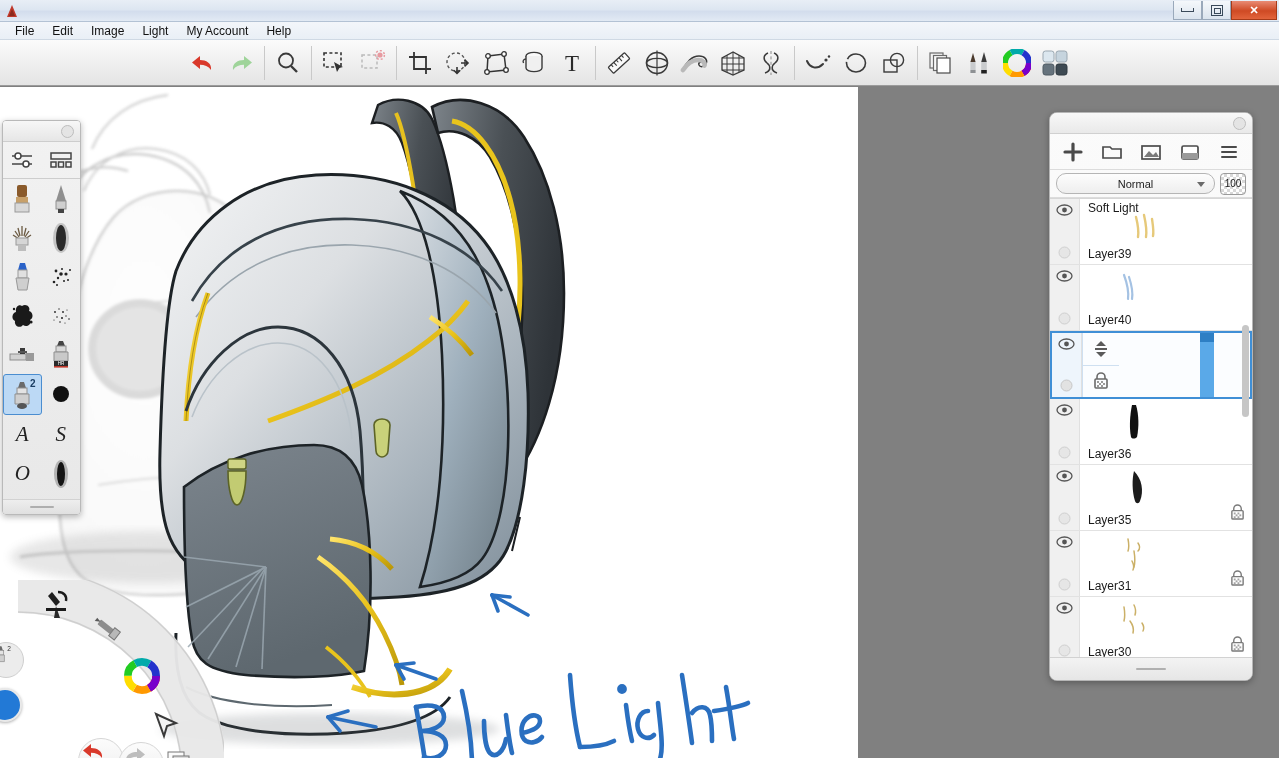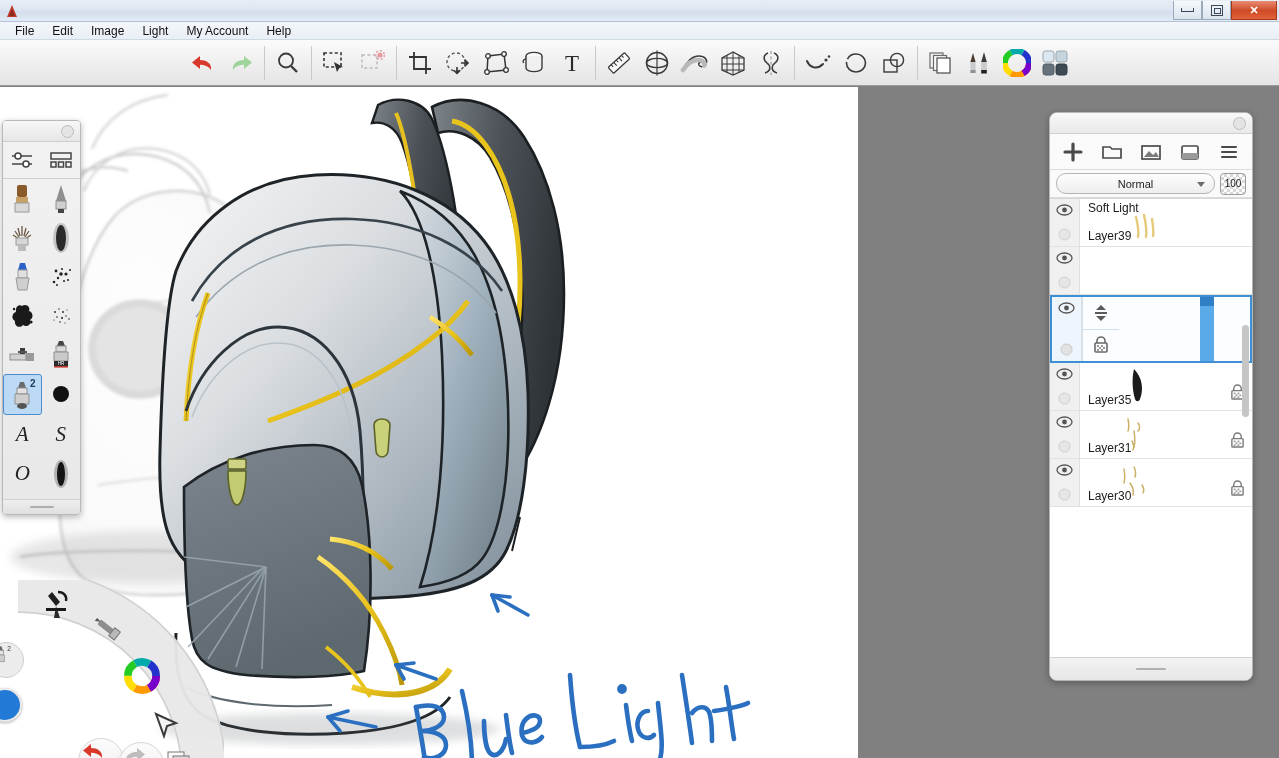--- a/index.html
+++ b/index.html
@@ -154,21 +154,21 @@
       linear-gradient(45deg,#d8d8d8 25%,#fff 25%,#fff 75%,#d8d8d8 75%);
     background-size:6px 6px;background-position:0 0,3px 3px;
     display:flex;align-items:center;justify-content:center;
     font-size:10px;color:#1a1a1a;box-sizing:border-box;
   }
   #layer-list{
     position:absolute;left:0;right:0;top:85px;bottom:22px;
     background:#fff;border-top:1px solid #d6d6d6;overflow:hidden;
   }
   .layer-row{
-    position:relative;height:48px;border-bottom:1px solid #e2e2e2;
+    position:relative;height:66px;border-bottom:1px solid #e2e2e2;
     display:flex;box-sizing:border-box;background:#fff;
   }
   .layer-row.selected{
     border:2px solid #3f8fd6;background:#fbfdff;height:68px;
   }
   .lr-eyecol{
     width:30px;flex:none;background:#f0f0f0;border-right:1px solid #e0e0e0;
     display:flex;flex-direction:column;align-items:center;justify-content:space-between;
     padding:5px 0;box-sizing:border-box;
   }
@@ -879,20 +879,31 @@
     <div class="layer-row">
       <div class="lr-eyecol">
         <svg width="17" height="12" viewBox="0 0 17 12">
             <ellipse cx="8.5" cy="6" rx="7.5" ry="5" fill="none" stroke="#555" stroke-width="1.3"></ellipse>
             <circle cx="8.5" cy="6" r="2.4" fill="#555"></circle>
           </svg>
         <svg width="13" height="13" viewBox="0 0 13 13">
             <circle cx="6.5" cy="6.5" r="5.5" fill="#e6e6e6" stroke="#cfcfcf"></circle>
           </svg>
       </div>
+      <div class="lr-body">
+        <div class="lr-thumb">
+          <svg width="100%" height="44" viewBox="0 0 160 44">
+              <g stroke="#8fb4dd" stroke-width="2.2" fill="none" stroke-linecap="round" opacity=".8">
+                <path d="M38 8c3 8 5 16 4 24"></path>
+                <path d="M43 10c3 9 4 16 3 22"></path>
+              </g>
+            </svg>
+        </div>
+        <div class="lr-name">Layer40</div>
+      </div>
     </div>
 
     <div class="layer-row selected">
       <div class="lr-eyecol">
         <svg width="17" height="12" viewBox="0 0 17 12">
             <ellipse cx="8.5" cy="6" rx="7.5" ry="5" fill="none" stroke="#555" stroke-width="1.3"></ellipse>
             <circle cx="8.5" cy="6" r="2.4" fill="#555"></circle>
           </svg>
         <svg width="13" height="13" viewBox="0 0 13 13">
             <circle cx="6.5" cy="6.5" r="5.5" fill="#e2e2e2" stroke="#c7c7c7"></circle>
@@ -919,20 +930,39 @@
                 <rect x="6" y="11" width="2" height="2"></rect>
                 <rect x="10" y="11" width="2" height="2"></rect>
                 <rect x="4" y="13" width="2" height="2"></rect>
                 <rect x="8" y="13" width="2" height="2"></rect>
               </g>
             </svg>
         </div>
       </div>
     </div>
 
+    <div class="layer-row">
+      <div class="lr-eyecol">
+        <svg width="17" height="12" viewBox="0 0 17 12">
+            <ellipse cx="8.5" cy="6" rx="7.5" ry="5" fill="none" stroke="#555" stroke-width="1.3"></ellipse>
+            <circle cx="8.5" cy="6" r="2.4" fill="#555"></circle>
+          </svg>
+        <svg width="13" height="13" viewBox="0 0 13 13">
+            <circle cx="6.5" cy="6.5" r="5.5" fill="#e6e6e6" stroke="#cfcfcf"></circle>
+          </svg>
+      </div>
+      <div class="lr-body">
+        <div class="lr-thumb">
+          <svg width="100%" height="44" viewBox="0 0 160 44">
+              <path d="M50 4c3 10 3 22 1 32-2 2-5 2-6 0-2-10-1-22 1-32z" fill="#111"></path>
+            </svg>
+        </div>
+        <div class="lr-name">Layer36</div>
+      </div>
+    </div>
 
     <div class="layer-row">
       <div class="lr-eyecol">
         <svg width="17" height="12" viewBox="0 0 17 12">
             <ellipse cx="8.5" cy="6" rx="7.5" ry="5" fill="none" stroke="#555" stroke-width="1.3"></ellipse>
             <circle cx="8.5" cy="6" r="2.4" fill="#555"></circle>
           </svg>
         <svg width="13" height="13" viewBox="0 0 13 13">
             <circle cx="6.5" cy="6.5" r="5.5" fill="#e6e6e6" stroke="#cfcfcf"></circle>
           </svg>

